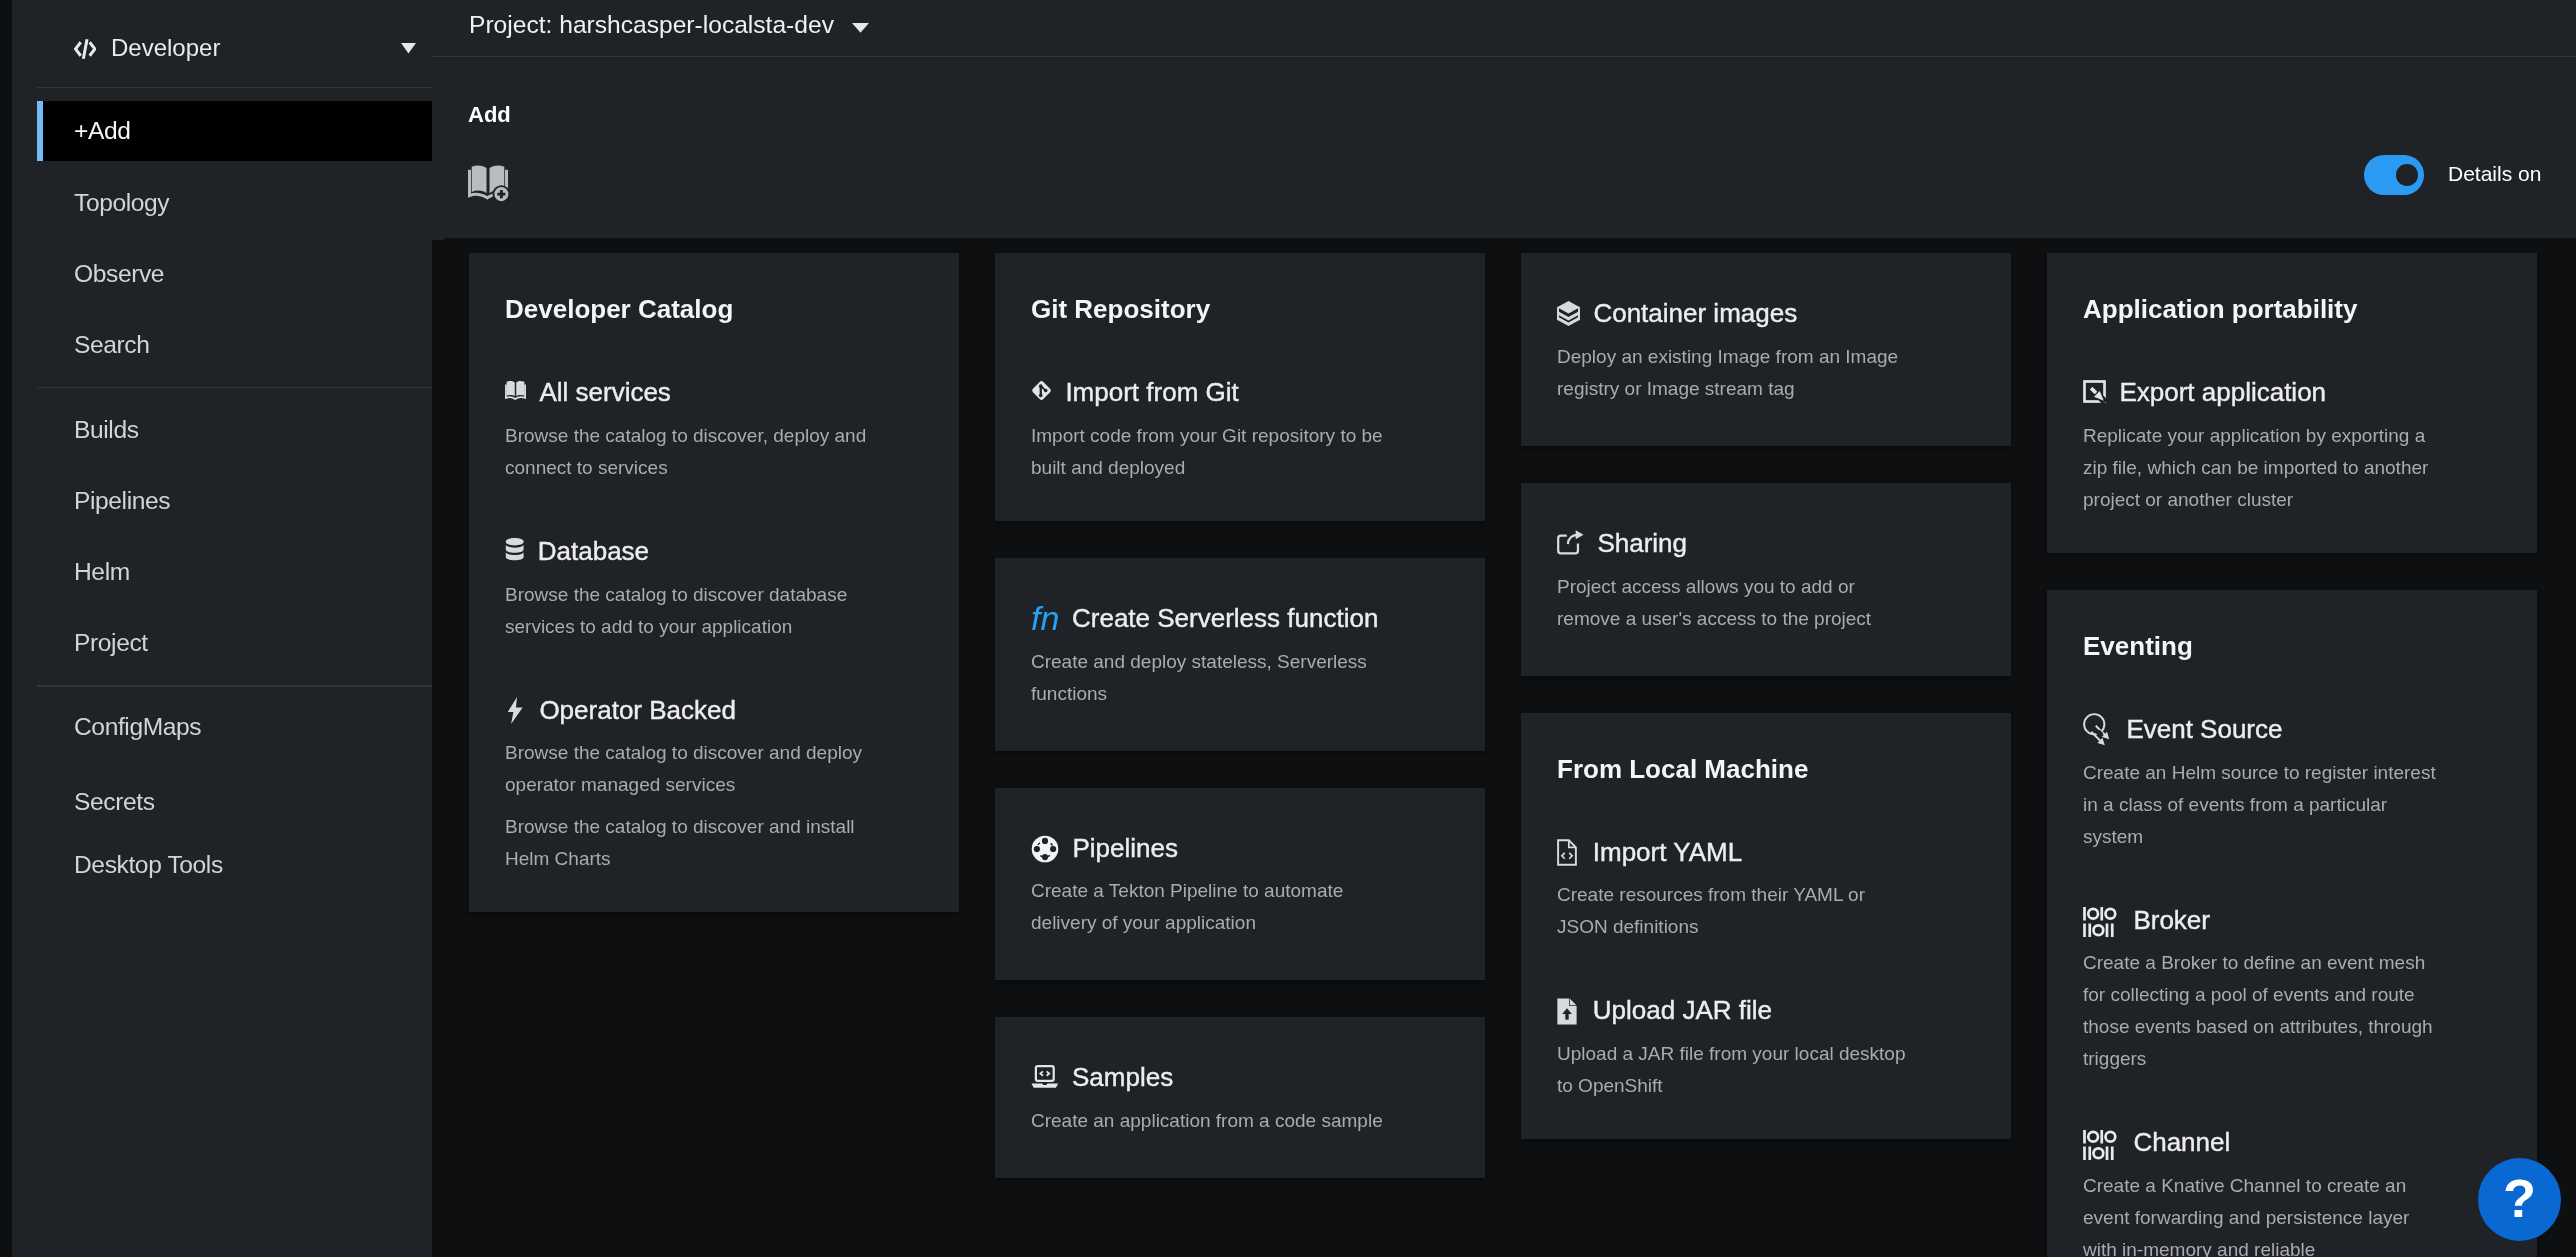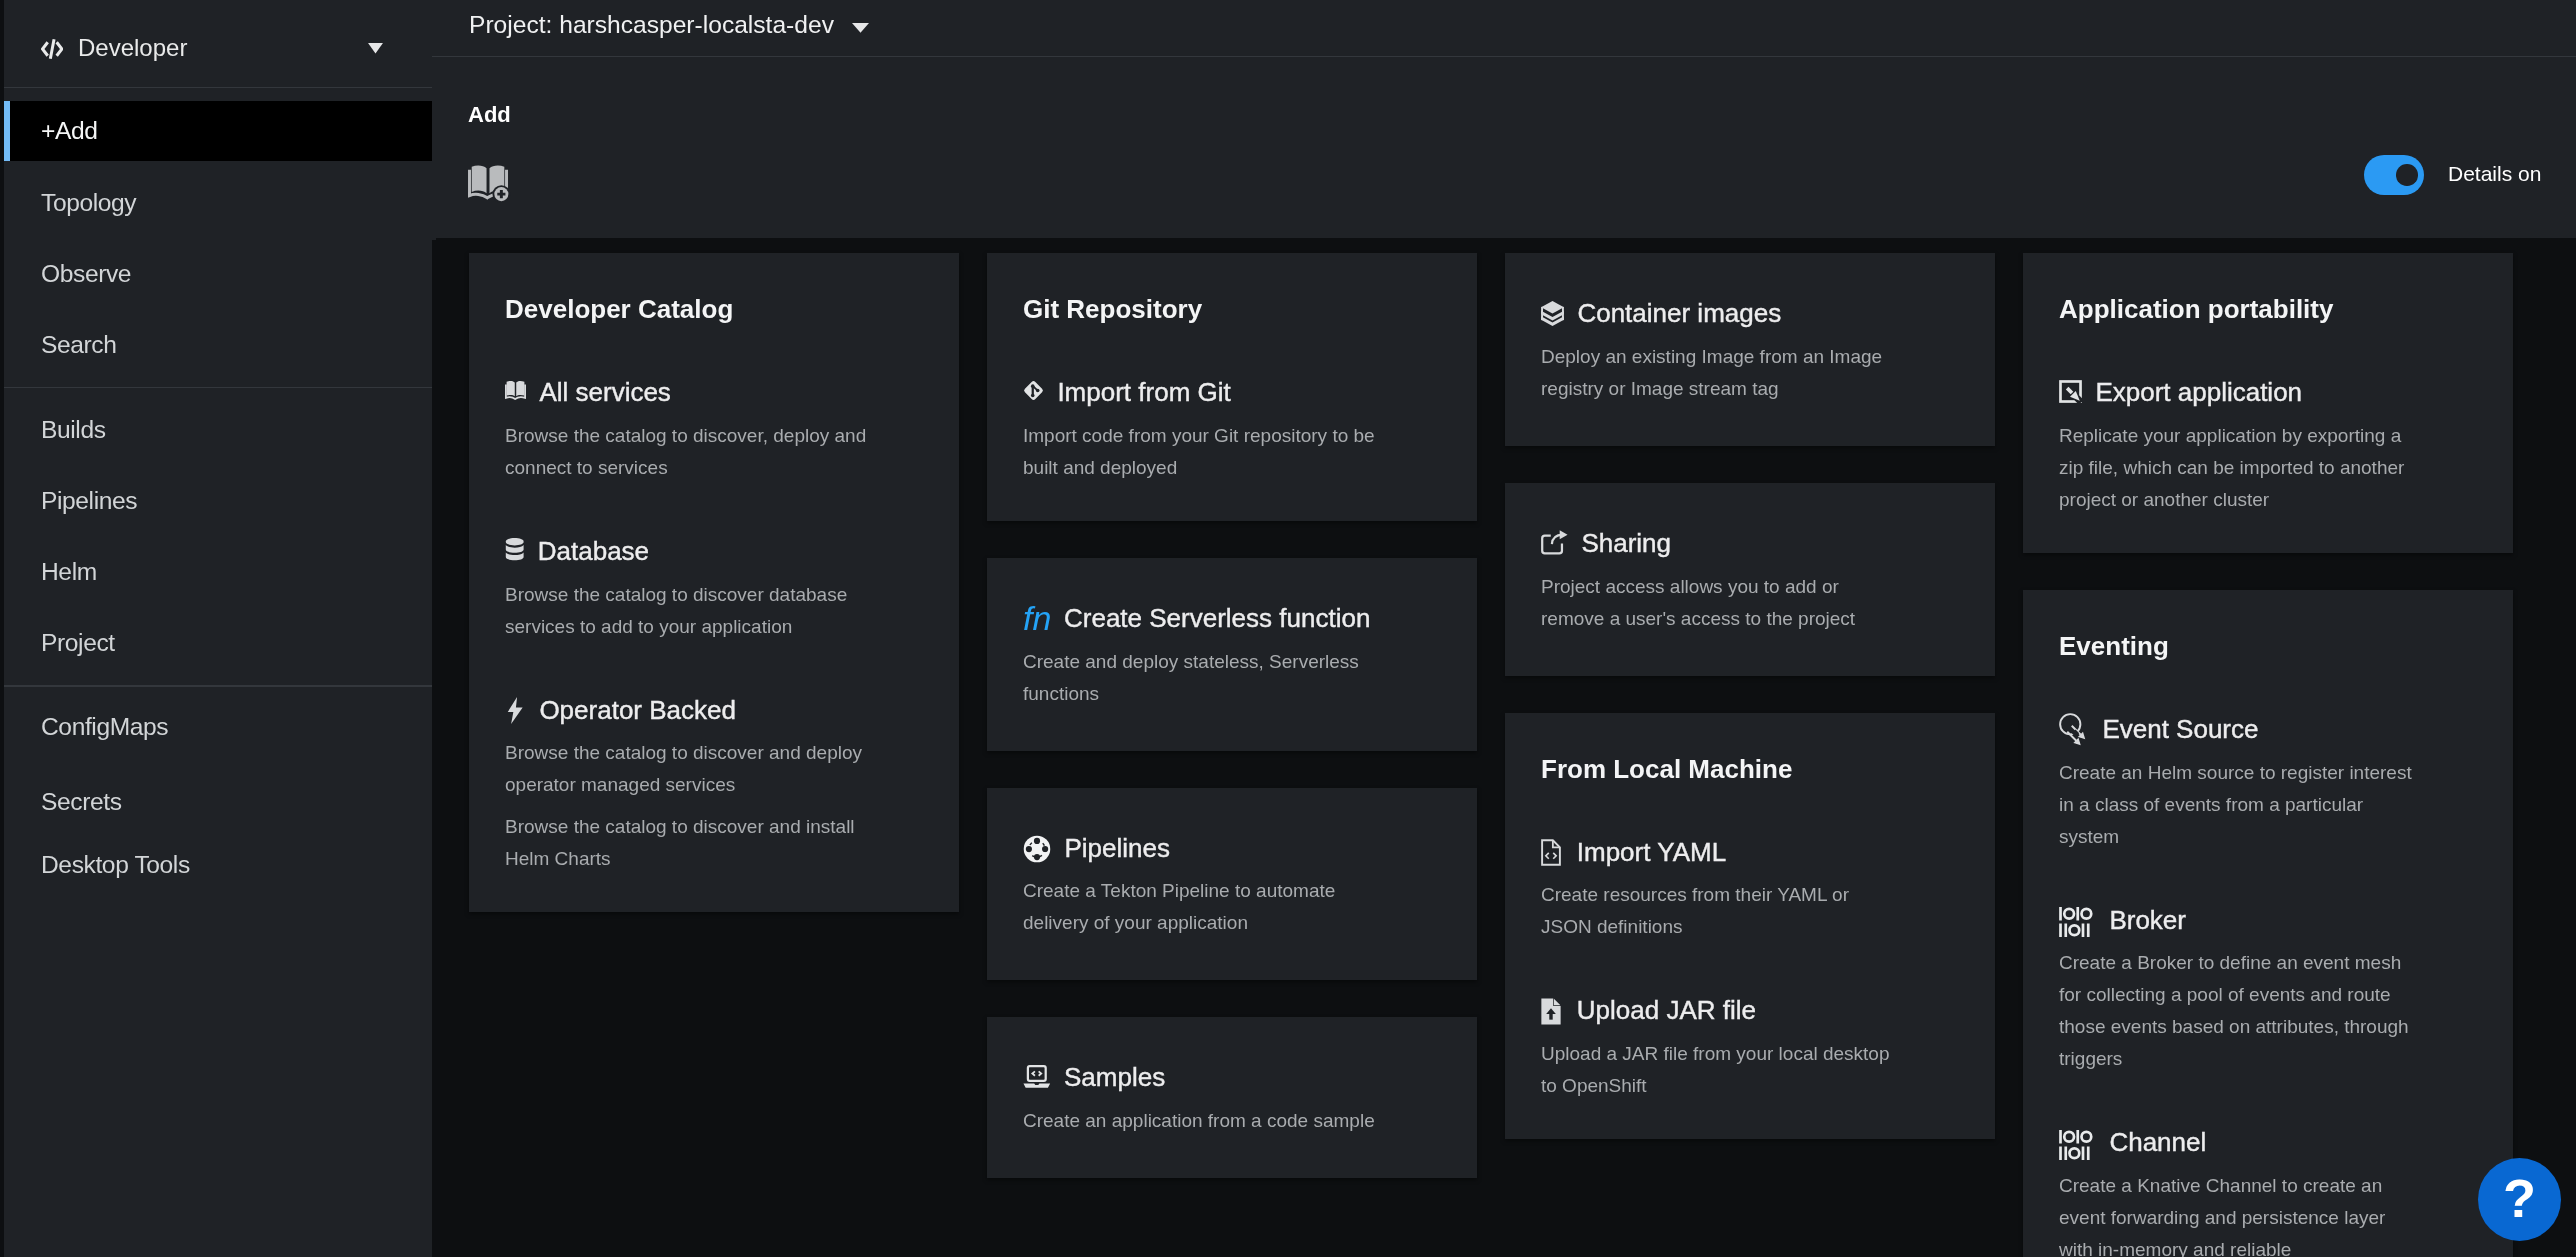--- a/index.html
+++ b/index.html
@@ -4,22 +4,23 @@
 <style>
 * { margin:0; padding:0; box-sizing:border-box; }
 html,body { width:2576px; height:1257px; overflow:hidden; }
 body {
   font-family:"Liberation Sans", sans-serif;
   background:#0d0f11;
   color:#f0f2f3;
 }
 
 #sidebar {
-  position:absolute; left:4px; top:0; width:432px; height:1257px;
+  position:absolute; left:12px; top:0; width:432px; height:1257px;
   background:#1f2226;
+  padding-left:25px;
 }
 #persp {
   height:88px; border-bottom:1.5px solid #33373c;
   position:relative;
 }
 #persp .plogo { position:absolute; left:37px; top:37px; }
 #persp .pname { position:absolute; left:74px; top:34px; font-size:24px; color:#e9eaea; }
 #persp .pcaret { position:absolute; left:364px; top:43px; }
 #nav { padding-top:13.4px; }
 #nav .item {
@@ -40,21 +41,21 @@
 }
 #projectbar .ptxt { position:absolute; left:37px; top:11.2px; font-size:24.6px; color:#f0f1f2; }
 #projectbar .pcaret { position:absolute; left:420px; top:23px; }
 #pagehead { height:181px; background:#1f2226; position:relative; }
 #pagehead h1 { position:absolute; left:36px; top:45px; font-size:22px; font-weight:bold; color:#fff; }
 #pagehead .bookplus { position:absolute; left:36px; top:106px; }
 #toggle { position:absolute; left:1932px; top:98px; width:60px; height:40px; background:#2b9af3; border-radius:20px; }
 #toggle .knob { position:absolute; right:6px; top:9px; width:21.6px; height:21.6px; border-radius:50%; background:#1f2226; }
 #detailson { position:absolute; left:2016px; top:105px; font-size:21px; color:#fff; }
 
-#content { position:absolute; top:240px; left:0; right:0; bottom:0; background:#0d0f11; padding:13.4px 37px 0 37px; display:flex; gap:28px; }
+#content { position:absolute; top:240px; left:0; right:0; bottom:0; background:#0d0f11; padding:13.4px 37px 0 37px; display:flex; gap:36px; }
 .col { width:490px; display:flex; flex-direction:column; gap:37px; }
 .card { background:#1f2226; padding:36px 36px 37px 36px; box-shadow:0 2.2px 4.5px rgba(0,0,0,0.45); }
 .card h2 { font-size:26px; font-weight:bold; color:#f4f5f6; line-height:40px; height:40px; margin-bottom:45px; letter-spacing:0; }
 .item { display:flex; align-items:flex-start; }
 .item .ico { margin-right:13.4px; flex:none; position:relative; top:5.2px; height:30px;text-align:right; }
 .item .tt { font-size:26px; color:#ededee; line-height:36px; white-space:nowrap; -webkit-text-stroke:0.4px #ededee; }
 .desc { margin-top:9.7px; font-size:19px; line-height:32px; color:#a9acaf; }
 .desc .ln { white-space:nowrap; }
 .desc + .item { margin-top:49px; }
 .card.noh { padding-top:42px; padding-bottom:41px; }

